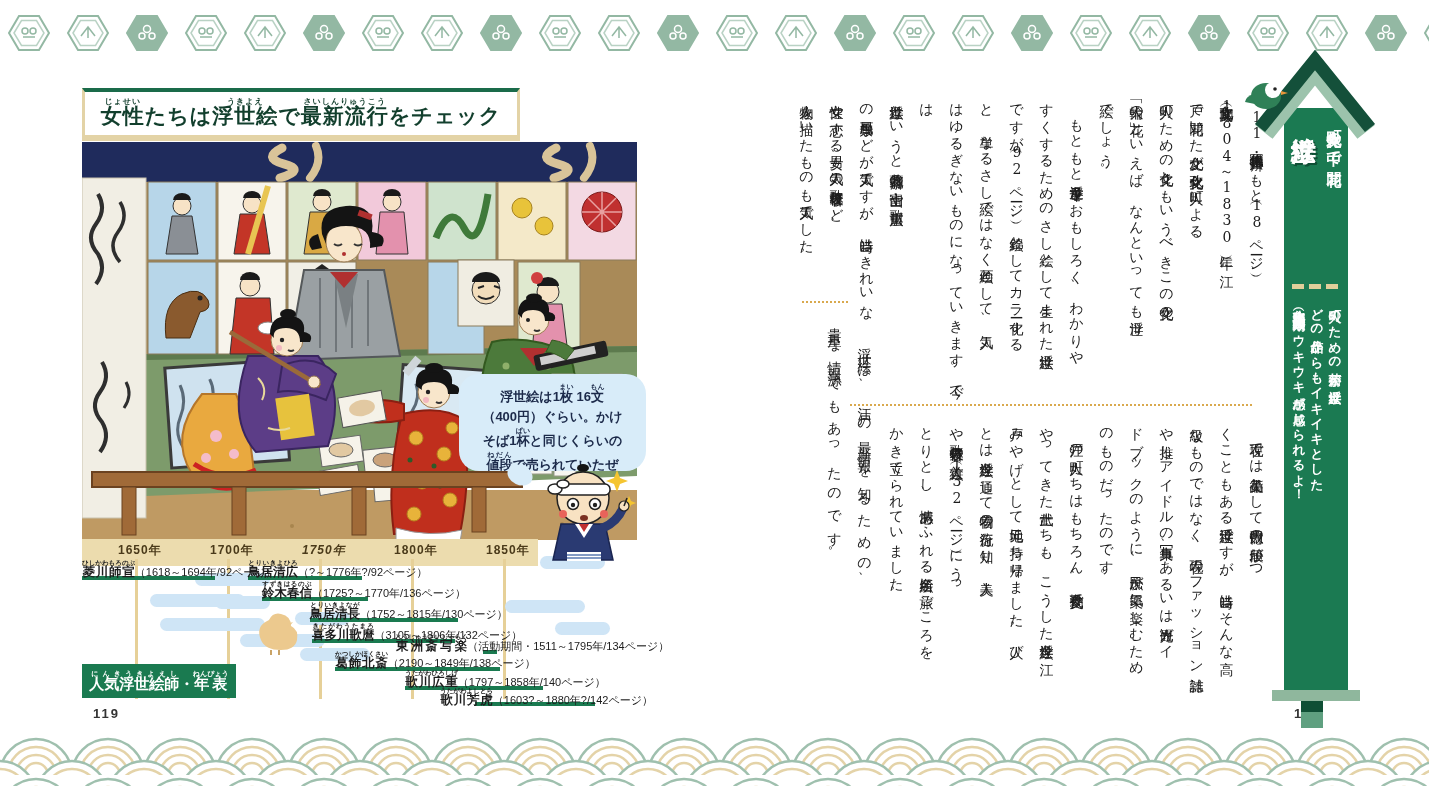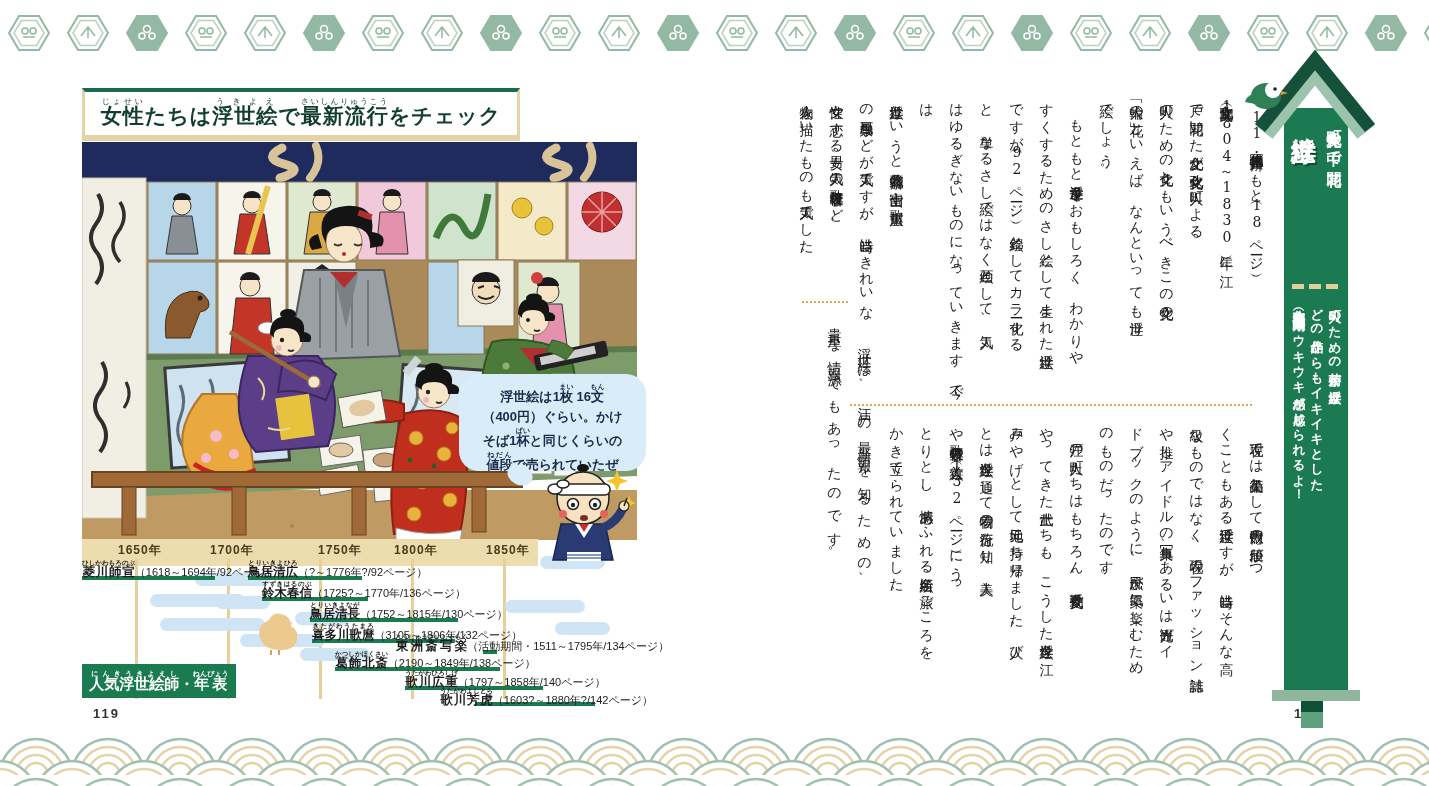--- a/index.html
+++ b/index.html
@@ -8,21 +8,21 @@
   .abs{position:absolute;}
   
   #hexband{position:absolute;left:0;top:8px;width:1429px;height:50px;}
   #waveband{position:absolute;left:0;top:735px;width:1429px;height:51px;}
   
   #lheader{position:absolute;left:82px;top:88px;width:438px;height:50px;
            background:#fff;border:3px solid #e3d3a6;box-sizing:border-box;
            border-top:4px solid #1a6b4a;box-shadow:0 3px 0 #e3d3a6;}
   #lheader .ttl{display:block;text-align:center;margin-top:5px;font-size:21px;font-weight:bold;
            color:#123f2d;letter-spacing:1px;}
-  #lheader rt{font-size:8px;font-weight:normal;}
+  #lheader rt{font-size:8px;font-weight:bold;text-align:center;}
   
   #bubble{position:absolute;left:459px;top:374px;width:187px;height:97px;background:#d8ecf9;
           border-radius:20px;color:#1c2a4a;font-weight:bold;font-size:13px;line-height:1.55;
           text-align:center;padding-top:9px;box-sizing:border-box;z-index:6;}
   #bubble:after{content:"";position:absolute;left:48px;bottom:-14px;width:26px;height:20px;
           background:#d8ecf9;border-radius:50%;transform:rotate(25deg);}
   #bubble rt{font-size:7px;}
   
   #yearbar{position:absolute;left:82px;top:539px;width:456px;height:27px;background:#ecdcae;}
   .yearlab{position:absolute;top:3px;font-size:12px;font-weight:bold;color:#4a3a1a;letter-spacing:1px;}
@@ -353,21 +353,21 @@
     <rect x="24" y="92" width="34" height="9" fill="#fff"></rect>
     <path d="M24,95 h34 M24,98 h34" stroke="#5a7ab0" stroke-width="1.5"></path>
     <path d="M60,68 q14,-6 20,-20" stroke="#2a3a72" stroke-width="9" fill="none" stroke-linecap="round"></path>
     <circle cx="81" cy="46" r="5" fill="#f8e2c2" stroke="#222" stroke-width="1.2"></circle>
     <line x1="81" y1="46" x2="84" y2="38" stroke="#222" stroke-width="1.5"></line>
   </svg>
 
   <div id="yearbar">
       <span class="yearlab" style="left: 36px;">1650年</span>
       <span class="yearlab" style="left: 128px;">1700年</span>
-      <span class="yearlab" style="left: 236px;">1750年</span>
+      <span class="yearlab" style="left: 220px; font-style: italic;">1750年</span>
       <span class="yearlab" style="left: 312px;">1800年</span>
       <span class="yearlab" style="left: 404px;">1850年</span>
     </div>
   <div class="vline" style="left:135px;"></div>
   <div class="vline" style="left:227px;"></div>
   <div class="vline" style="left:319px;"></div>
   <div class="vline" style="left:411px;"></div>
   <div class="vline" style="left:503px;"></div>
   <div id="artists">
       <div class="artist" style="left: 82px; top: 559px;"><span class="nm"><ruby>菱川師宣<rt>ひしかわもろのぶ</rt></ruby></span><span class="dt">（1618～1694年/92ページ）</span></div>

